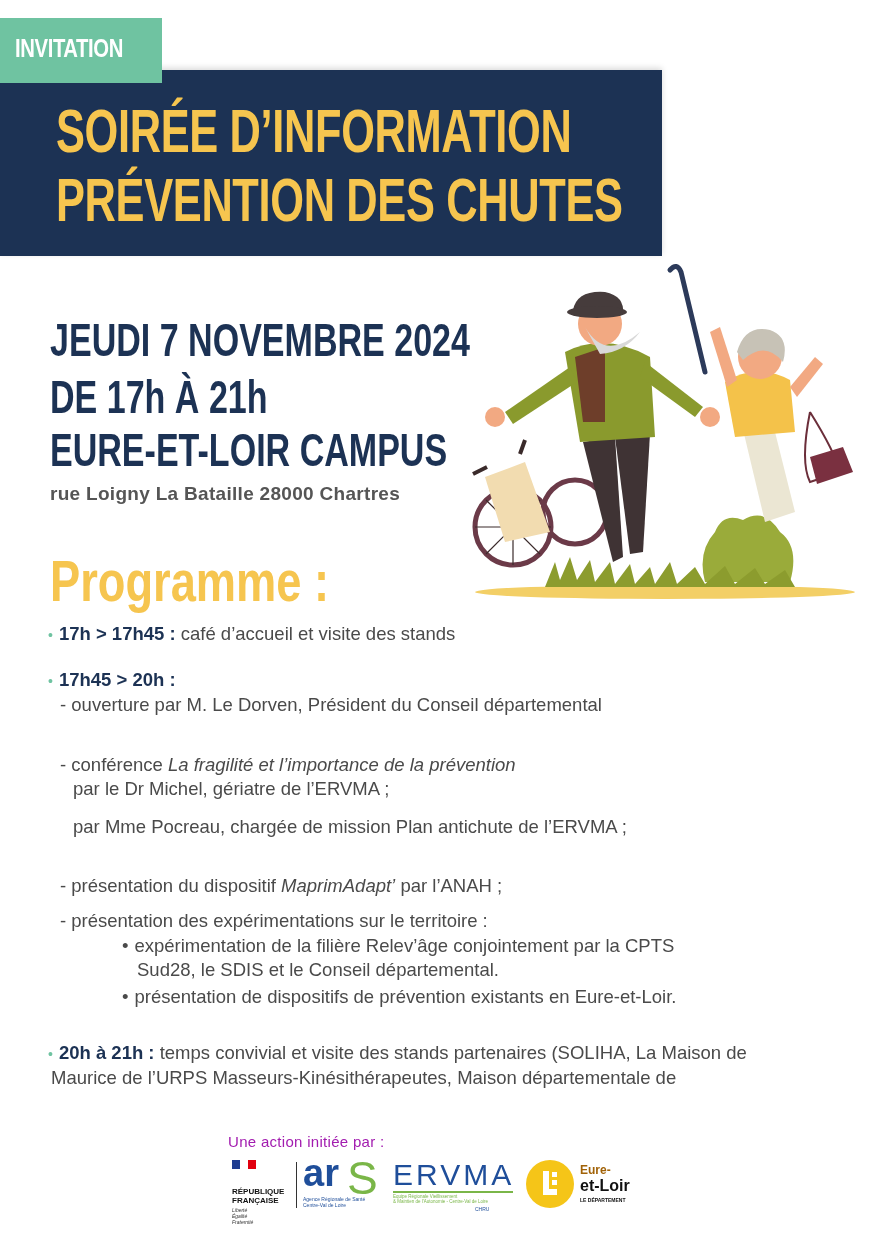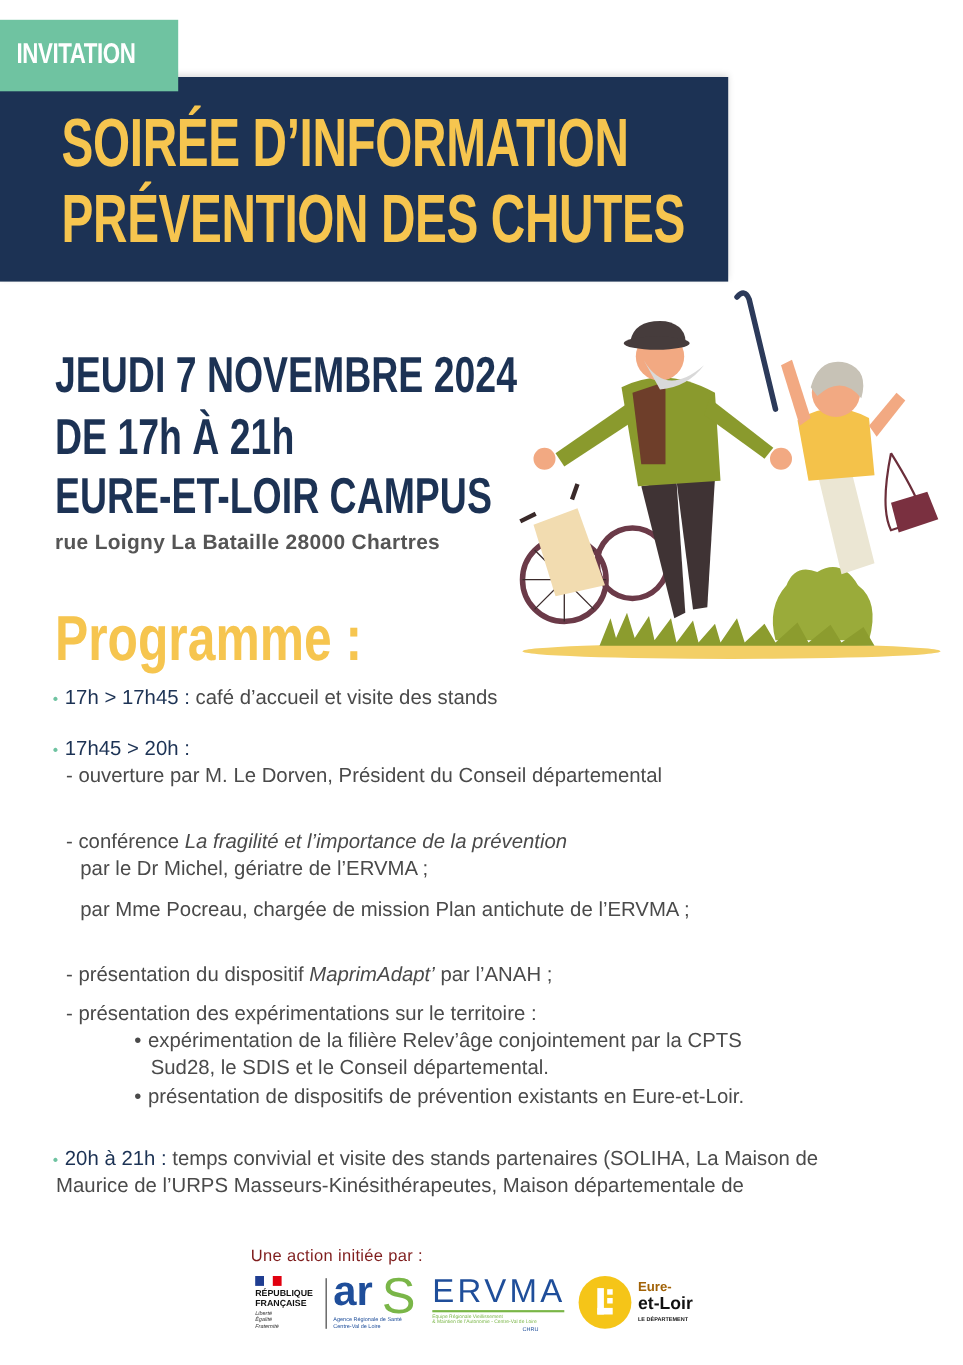--- a/index.html
+++ b/index.html
@@ -41,26 +41,26 @@
       letter-spacing: 0.3px; font-weight: bold;
     }
 
     .prog-title {
       position: absolute; left: 50px; top: 552px; color: #f6c54f; font-weight: bold;
       font-size: 58px; line-height: 1; transform: scaleX(0.78); transform-origin: left center;
       white-space: nowrap;
     }
 
     .text { position: absolute; font-size: 18.5px; line-height: 24px; color: #4a4a4a; white-space: nowrap; }
-    .text b { color: #1c3254; font-weight: normal; }
+    .text b { color: #1c3254; font-weight: bold; }
     .dot { color: #6fc3a1; font-size: 14px; margin-right: 6px; }
     .subdot { color: #4a4a4a; margin-right: 6px; }
     i { font-style: italic; }
 
-    .footer-label { position: absolute; left: 228px; top: 1133px; font-size: 15px; color: #7f1d1d; letter-spacing: 0.3px; }
+    .footer-label { position: absolute; left: 228px; top: 1133px; font-size: 15px; color: #a21caf; letter-spacing: 0.3px; }
 
     .logo { position: absolute; }
   </style>
 </head>
 <body>
 
 <div class="banner"></div>
 <div class="tag"></div>
 <div class="tag-text">INVITATION</div>
 <div class="title-line l1">SOIRÉE D’INFORMATION</div>
@@ -161,21 +161,21 @@
 </div>
 
 <div class="footer-label">Une action initiée par :</div>
 
 <div class="logo" style="left:232px;top:1160px;width:60px;height:52px">
   <div style="display:flex;width:24px;height:9px">
     <div style="flex:1;background:#1f3d91"></div>
       <div style="flex:1;background:#fff"></div>
       <div style="flex:1;background:#e1000f"></div>
   </div>
-  <div style="font-size:8px;font-weight:bold;color:#111;line-height:9px;margin-top:2px">RÉPUBLIQUE</div>
+  <div style="font-size:8px;font-weight:bold;color:#111;line-height:9px;margin-top:18px">RÉPUBLIQUE</div>
   <div style="font-size:8px;font-weight:bold;color:#111;line-height:9px">FRANÇAISE</div>
   <div style="font-size:5px;font-style:italic;color:#333;line-height:6px;margin-top:2px">Liberté</div>
   <div style="font-size:5px;font-style:italic;color:#333;line-height:6px">Égalité</div>
   <div style="font-size:5px;font-style:italic;color:#333;line-height:6px">Fraternité</div>
 </div>
 <div class="logo" style="left:296px;top:1162px;width:1px;height:46px;background:#333"></div>
 
 <div class="logo" style="left:303px;top:1156px;width:80px;height:56px">
   <svg width="80" height="40" viewBox="0 0 80 40">
     <text x="0" y="30" font-family="Liberation Sans, sans-serif" font-size="38" font-weight="bold" fill="#1f4e9a">ar</text>

